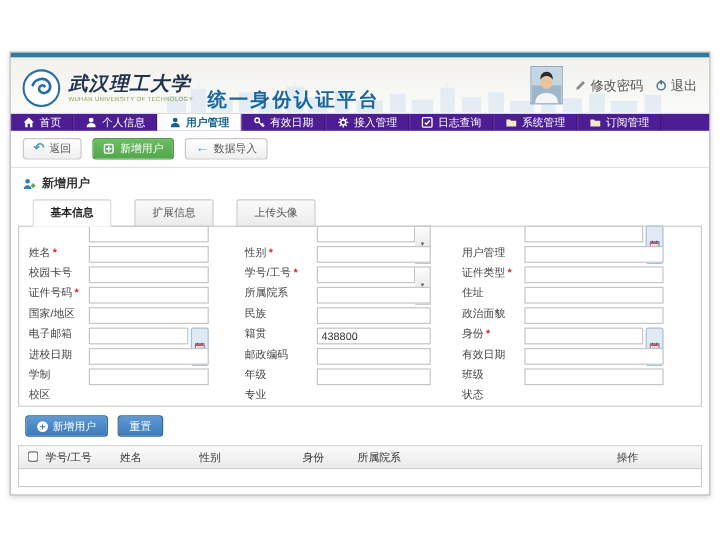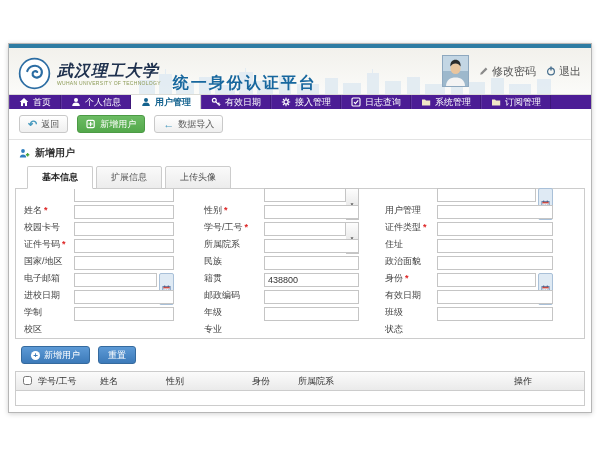--- a/index.html
+++ b/index.html
@@ -23,21 +23,21 @@
   .nav-item.active{background:#fff;color:#14638f;font-weight:bold;}
   
   .toolbar{display:flex;gap:9px;padding:6px 10px;}
   .btn{display:inline-flex;align-items:center;gap:4px;height:18px;padding:0 8px;font-size:9px;border-radius:3px;cursor:pointer;box-sizing:border-box;}
   .btn-light{background:linear-gradient(#ffffff,#efefef);border:1px solid #c9c9c9;color:#555;}
   .btn-green{background:linear-gradient(#6cbc64,#53a84b);border:1px solid #4c9a45;color:#fff;}
   .tool-ic{color:#4a9bbf;font-size:11px;line-height:1;font-weight:bold;}
   .divider{border-top:1px solid #e3e3e3;}
   
   .section-head{display:flex;align-items:center;gap:5px;padding:6px 10px 4px;font-size:10px;font-weight:bold;color:#333;}
-  .tabs{display:flex;gap:3px;margin:2px 6px -1px;position:relative;z-index:2;padding-left:12px;}
+  .tabs{display:flex;gap:19px;margin:2px 6px -1px;position:relative;z-index:2;padding-left:12px;}
   .tab{padding:4px 14px;font-size:9px;color:#555;background:linear-gradient(#fafafa,#ececec);border:1px solid #ccc;border-radius:2px 2px 0 0;cursor:pointer;}
   .tab.active{background:#fff;color:#222;font-weight:bold;border-bottom:1px solid #fff;}
   
   .panel{margin:0 6px;border:1px solid #ccc;background:#fff;padding:8px;position:relative;z-index:1;}
   .fgrid{display:grid;grid-template-columns:50px 130px 60px 121px 52px 116px;grid-auto-rows:14px;row-gap:3px;align-items:center;}
   .flabel{font-size:9px;color:#444;white-space:nowrap;margin-top:12px;}
   .req{color:#d22;font-style:normal;font-weight:bold;margin-left:2px;}
   .fctrl{display:flex;height:32px;justify-self:start;}
   .fctrl.c1{width:100px;}
   .fctrl.c2{width:95px;}

